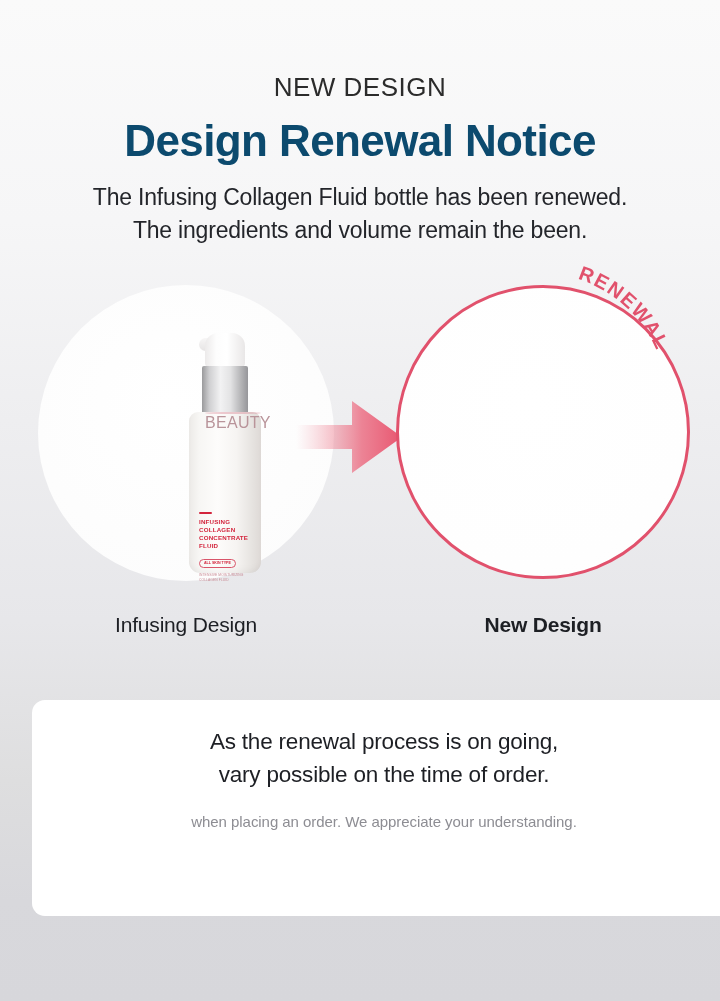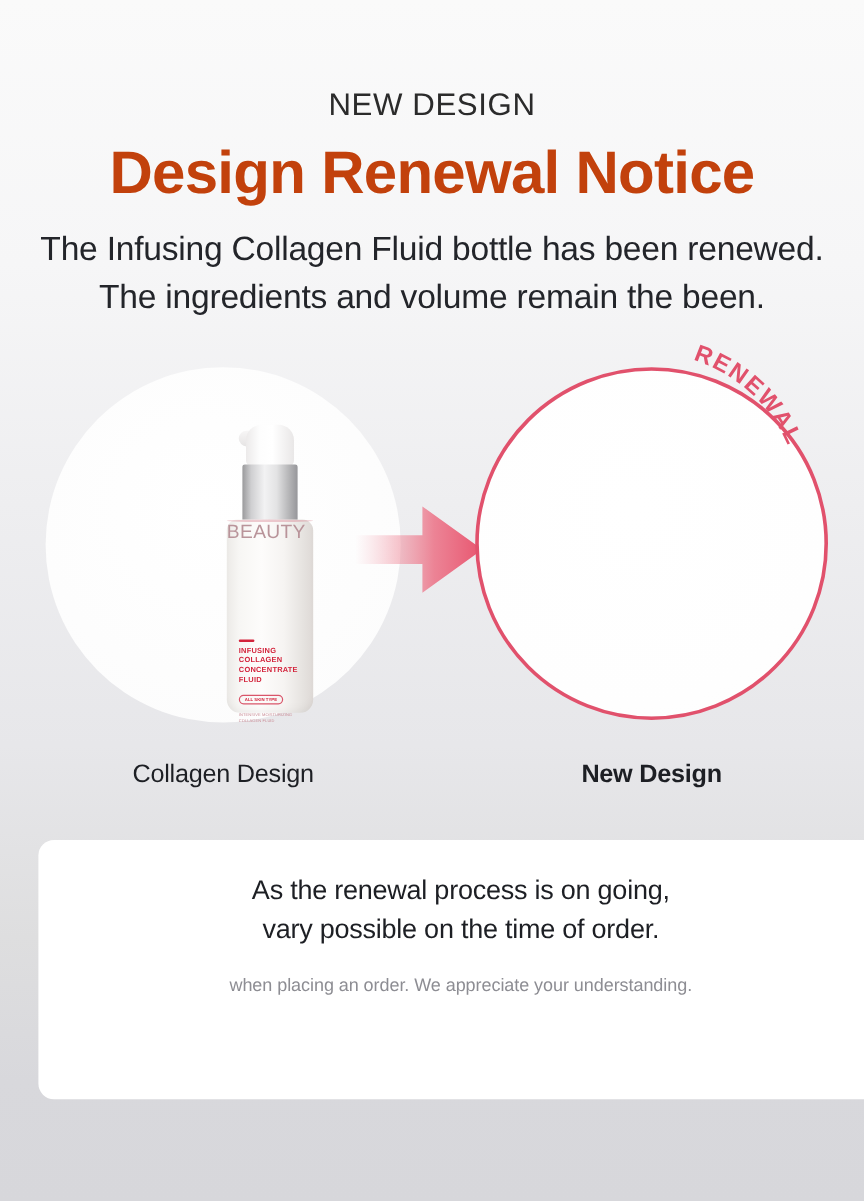--- a/index.html
+++ b/index.html
@@ -33,30 +33,30 @@
   .eyebrow {
     font-size: 26px;
     letter-spacing: 0.5px;
     color: #2b2b2b;
     font-weight: 400;
     line-height: 1;
   }
 
   .headline {
     margin-top: 16px;
-    font-size: 50px;
+    font-size: 44px;
     font-weight: 700;
-    color: #c2410c;
+    color: #0c4a6e;
     line-height: 1.12;
     letter-spacing: -0.6px;
   }
 
   .subcopy {
     margin-top: 16px;
-    font-size: 28px;
+    font-size: 23px;
     color: #23252a;
     line-height: 1.42;
     font-weight: 400;
     letter-spacing: -0.2px;
   }
 
   
   .stage {
     position: relative;
     height: 340px;
@@ -149,20 +149,21 @@
     border-radius: 2px;
   }
   .b-old-body {
     position: absolute;
     left: 0; top: 79px;
     width: 72px; height: 161px;
     background: linear-gradient(90deg,#eceae7 0%,#f7f6f4 14%,#fdfcfb 40%,
                 #f6f4f2 66%,#e6e3e0 88%,#ded9d6 100%);
     border-radius: 9px 9px 11px 11px;
     box-shadow: inset 0 -6px 10px -6px rgba(0,0,0,0.08);
+    padding-left: 16px;
   }
 
   
   .label-block { position: absolute; }
   .lbl-bar { background: #d3243c; border-radius: 1px; }
   .lbl-name {
     color: #d3243c;
     font-weight: 700;
     line-height: 1.32;
     letter-spacing: 0.2px;
@@ -302,21 +303,21 @@
         <path id="renewalArc" d="M8,4 A128,128 0 0 1 104,126"></path>
       </defs>
       <text class="renewal-text">
         <textPath href="#renewalArc" startOffset="4%" id="renewalPath">RENEWAL</textPath>
       </text>
     </svg>
   </div>
 </div>
 
 <div class="captions">
-  <div class="caption caption-old">Collagen Design</div>
+  <div class="caption caption-old">Infusing Design</div>
   <div class="caption caption-new">New Design</div>
 </div>
 
 <div class="card">
   <div class="card-main">
     <div>As the renewal process is on going,</div>
     <div>vary possible on the time of order.</div>
   </div>
   <div class="card-note">
     <div>when placing an order. We appreciate your understanding.</div>

